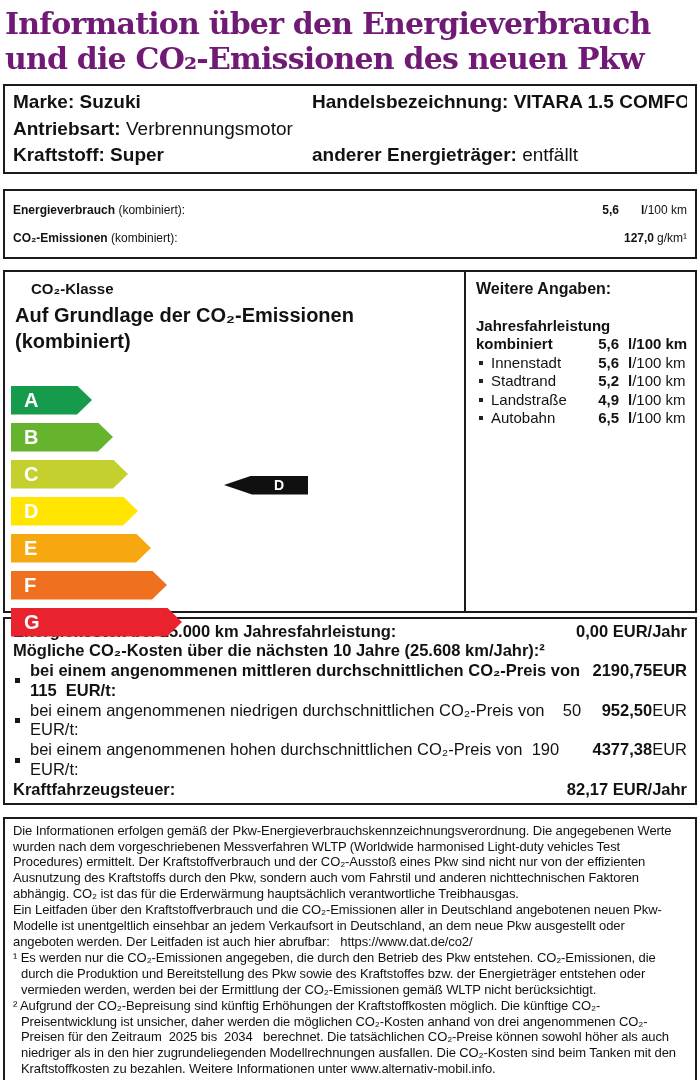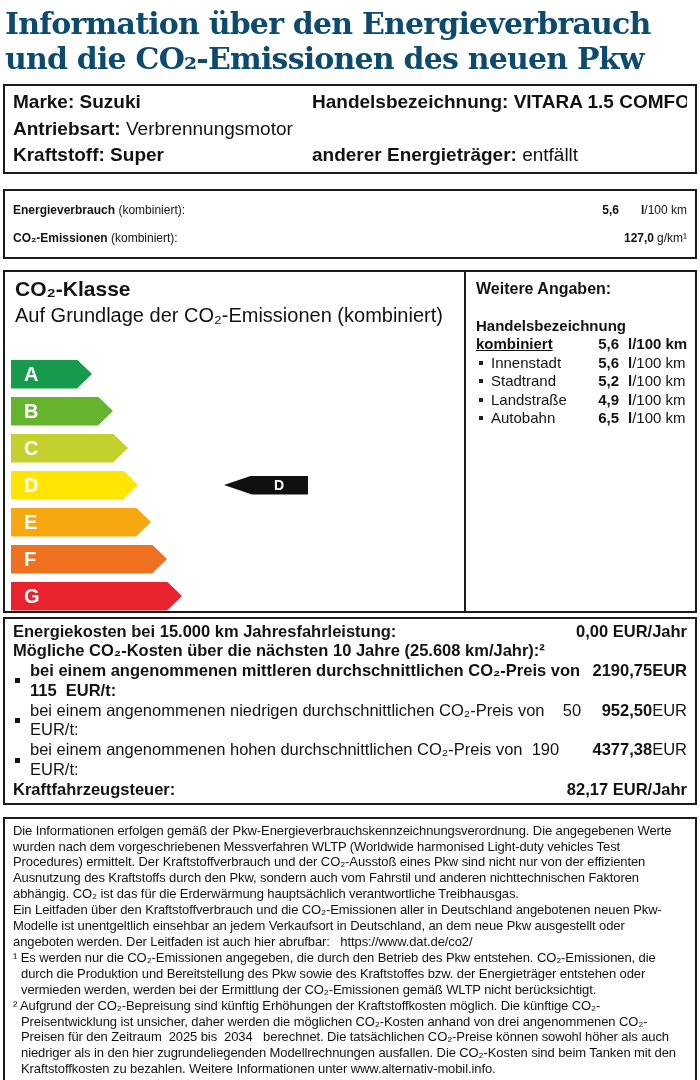--- a/index.html
+++ b/index.html
@@ -10,42 +10,42 @@
     padding:4px 3px 0 3px;
   }
   b { font-weight:bold; }
   .pre { white-space:pre-wrap; }
   .grow { flex:1; }
 
   
   .title {
     font-family:"DejaVu Serif", serif; font-weight:bold;
     font-size:30px; line-height:35px; letter-spacing:-0.8px;
-    margin:2px 0 4px 2px; color:#0c4a6e;
+    margin:2px 0 4px 2px; color:#701a75;
   }
 
   .box { border:2px solid #1b1b1b; box-sizing:border-box; }
 
   
   .veh-box { padding:3px 8px; font-size:19px; line-height:26.5px;margin-top:8px; }
   .veh-grid { display:grid; grid-template-columns:299px 1fr; }
   .veh-cell { white-space:nowrap; overflow:hidden; }
   .span2 { grid-column:1 / -1; }
 
   
   .cons-box { margin-top:15px; padding:5px 8px; font-size:12px; line-height:28px; }
   .cons-row { display:flex; align-items:baseline; }
   .u1 { margin-left:22px; }
   .u2 { margin-left:3px; }
 
   
   .class-row { display:flex; margin-top:11px; height:343px; }
   .class-box { flex:1; position:relative; padding:4px 10px; height:100%; }
-  .class-heading { font-size:21px; font-weight:bold; line-height:26px; }
-  .class-sub { font-size:20px; line-height:26px; }
+  .class-heading { font-size:15px; font-weight:bold; line-height:26px;margin-left:16px; }
+  .class-sub { font-size:20px; line-height:26px;font-weight:bold; }
   .scale { margin-top:32px; margin-left:-4px; }
   .scale-arrow {
     height:29px; margin-bottom:8px; box-sizing:border-box;
     display:flex; align-items:center; padding-left:13px;
     color:#ffffff; font-weight:bold; font-size:20px;
     clip-path:polygon(0 0, calc(100% - 15px) 0, 100% 50%, calc(100% - 15px) 100%, 0 100%);
   }
   .marker {
     position:absolute; left:219px; top:204px; width:84px; height:19px;
     background:#101010; color:#ffffff; font-weight:bold; font-size:14px;
@@ -53,21 +53,21 @@
     box-sizing:border-box; padding-left:26px;
     clip-path:polygon(0 50%, 28px 0, 100% 0, 100% 100%, 28px 100%);
   }
 
   
   .info-box { width:233px; margin-left:-2px; height:100%; padding:8px 12px 8px 10px; font-size:15px; }
   .wa-heading { font-size:16px; font-weight:bold; line-height:18px; }
   .wa-sub { font-weight:bold; margin-top:19px; line-height:18.5px; }
   .wa-row { display:grid; grid-template-columns:15px 1fr 38px 64px; line-height:18.5px; align-items:baseline; }
   .wa-bold { font-weight:bold; }
-  .wa-label2 { grid-column:1 / 3;text-decoration:underline; }
+  .wa-label2 { grid-column:1 / 3; }
   .wa-val { text-align:right; font-weight:bold; }
   .wa-unit { text-align:left; padding-left:9px; white-space:nowrap; }
   .wa-bullet { width:4px; height:4px; background:#222; align-self:center; margin-left:3px; }
 
   
   .costs-box { margin-top:4px; padding:3px 8px; font-size:16.5px; line-height:19.8px; }
   .cost-row { display:flex; align-items:baseline; }
   .row-bold { font-weight:bold; }
   .sq { width:5px; height:5px; background:#151515; align-self:center; margin:0 10px 0 2px; flex:0 0 auto; }
   sup { font-size:11px; }
@@ -122,21 +122,21 @@
         <div class="scale-arrow" style="width: 140px; background: rgb(247, 167, 15);">E</div>
         <div class="scale-arrow" style="width: 156px; background: rgb(239, 113, 32);">F</div>
         <div class="scale-arrow" style="width: 171px; background: rgb(232, 35, 45);">G</div>
       </div>
     <div class="marker">
         <span>D</span>
       </div>
   </div>
   <div class="box info-box">
     <div class="wa-heading">Weitere Angaben:</div>
-    <div class="wa-sub">Handelsbezeichnung</div>
+    <div class="wa-sub">Jahresfahrleistung</div>
     <div class="wa-row wa-bold">
       <span class="wa-label2">kombiniert</span>
       <span class="wa-val">5,6</span>
       <span class="wa-unit">l/100 km</span>
     </div>
     <div>
         <div class="wa-row">
           <span class="wa-bullet"></span>
           <span class="wa-label">Innenstadt</span>
           <span class="wa-val">5,6</span>

